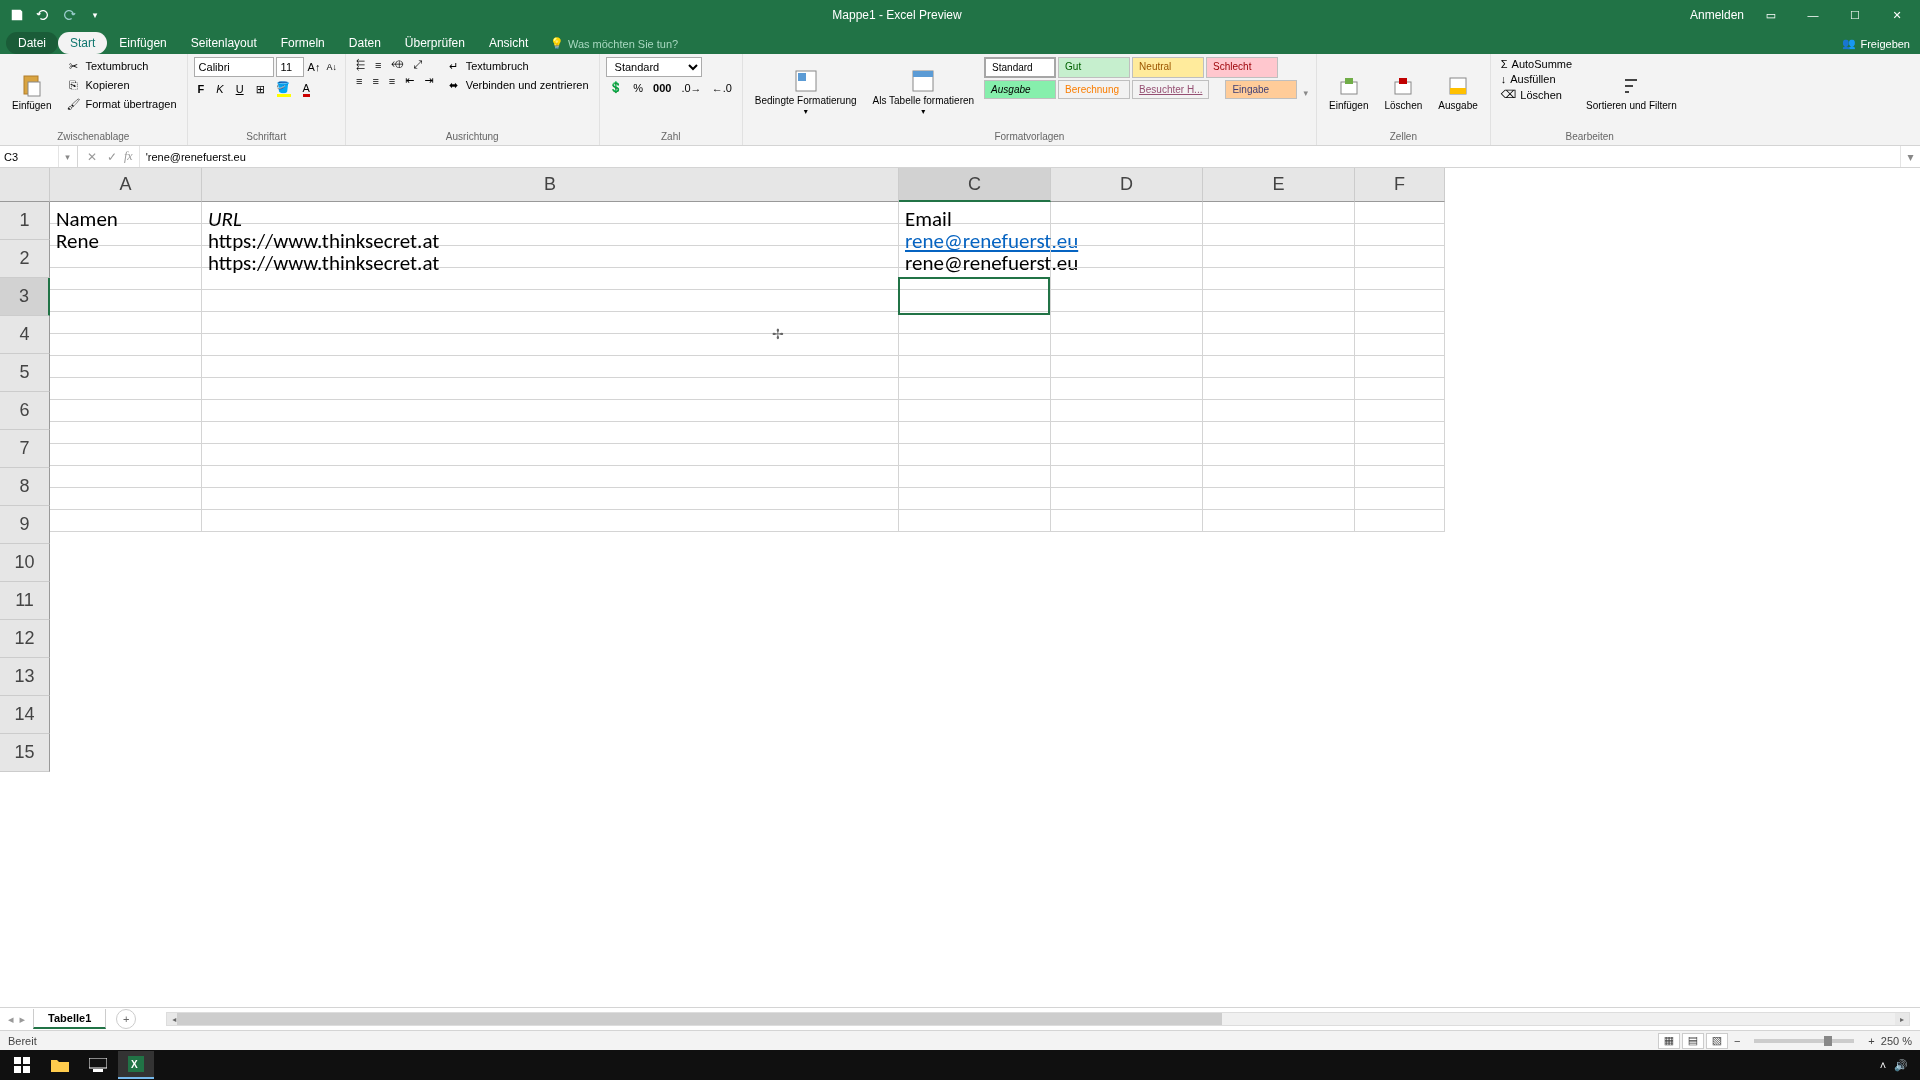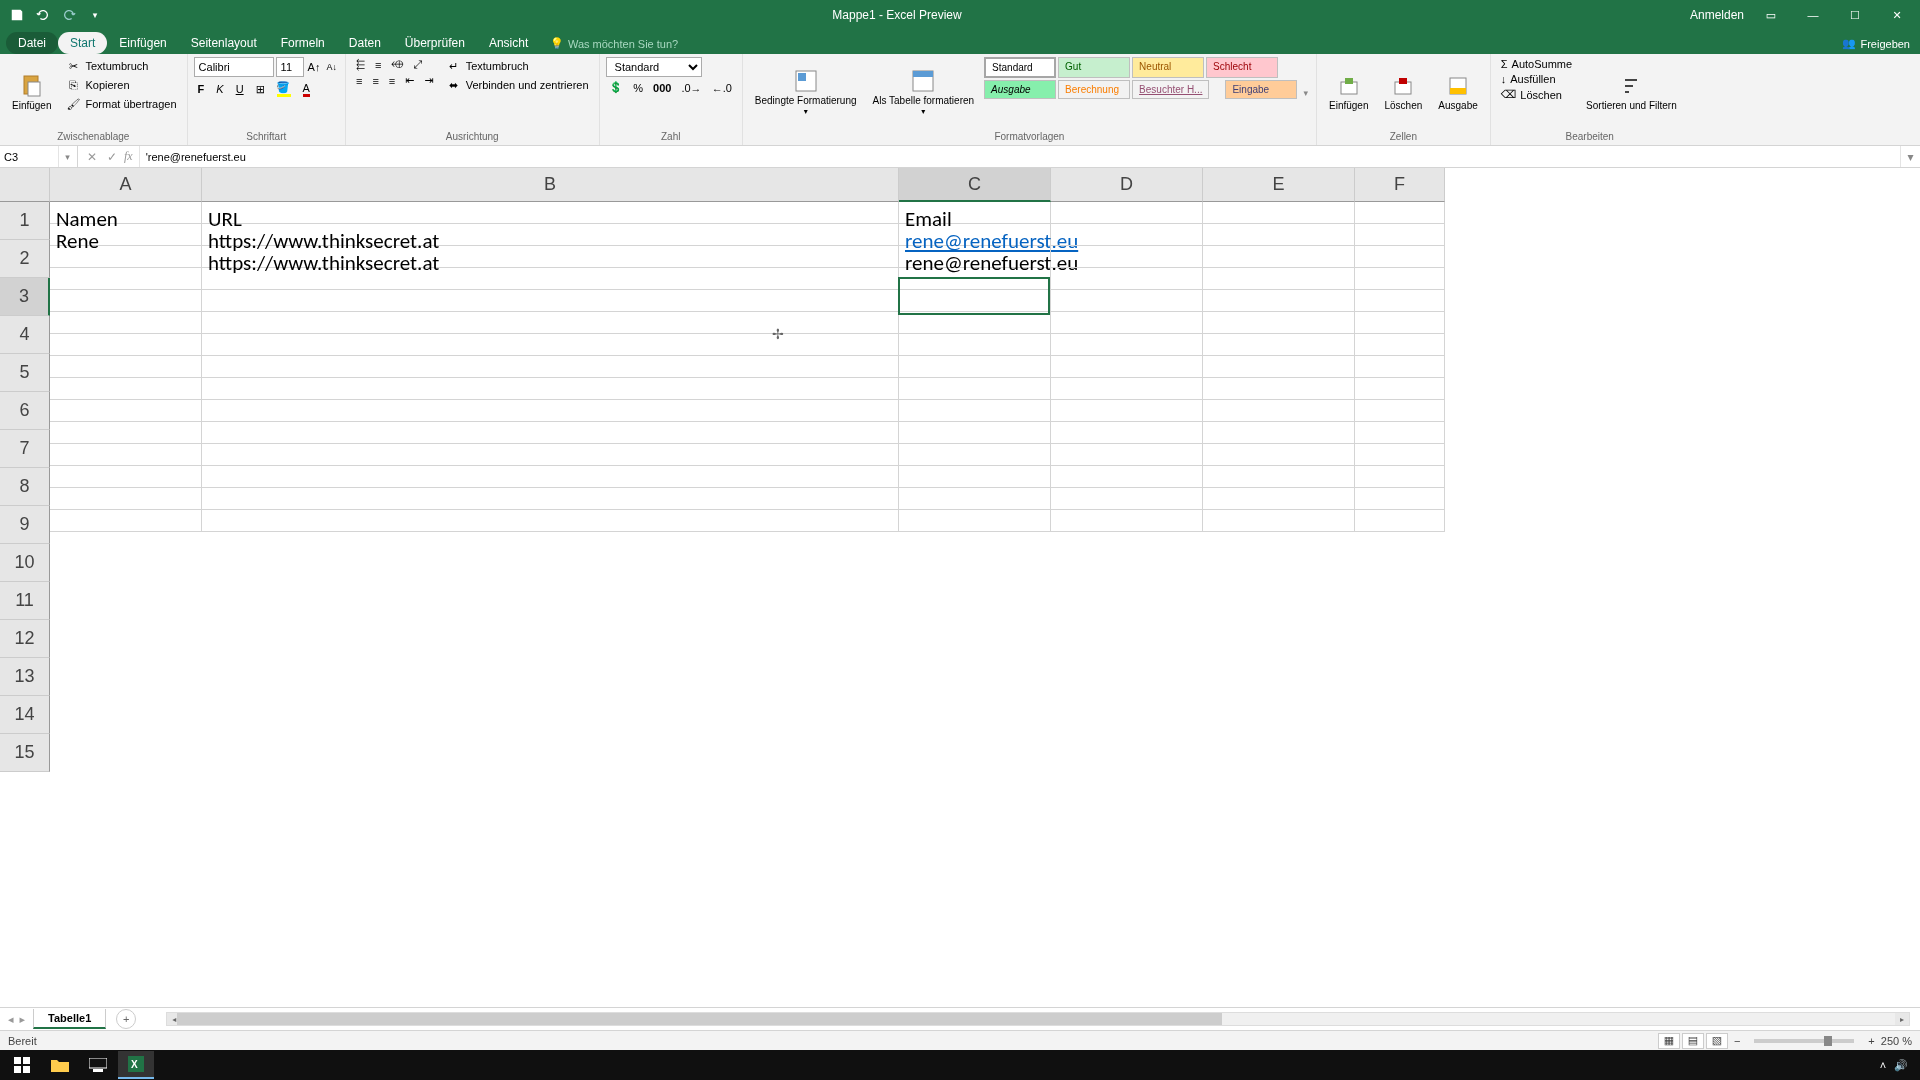--- a/index.html
+++ b/index.html
@@ -392,21 +392,21 @@
         <div class="row-h">10</div>
         <div class="row-h">11</div>
         <div class="row-h">12</div>
         <div class="row-h">13</div>
         <div class="row-h">14</div>
         <div class="row-h">15</div>
       </div>
     <div class="cells" id="cells">
         <div class="cell-row">
           <div class="cell" style="width: 152px;">Namen</div>
-          <div class="cell" style="width: 697px;">URL</div>
+          <div class="cell" style="width: 697px; font-style: italic;">URL</div>
           <div class="cell" style="width: 152px;">Email</div>
           <div class="cell" style="width: 152px;"></div>
           <div class="cell" style="width: 152px;"></div>
           <div class="cell" style="width: 90px;"></div>
         </div>
         <div class="cell-row">
           <div class="cell" style="width: 152px;">Rene</div>
           <div class="cell" style="width: 697px;">https://www.thinksecret.at</div>
           <div class="cell link" style="width: 152px;">rene@renefuerst.eu</div>
           <div class="cell" style="width: 152px;"></div>

